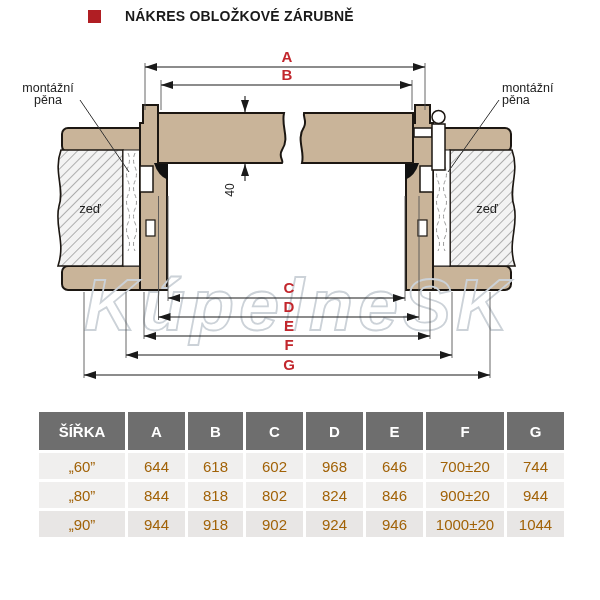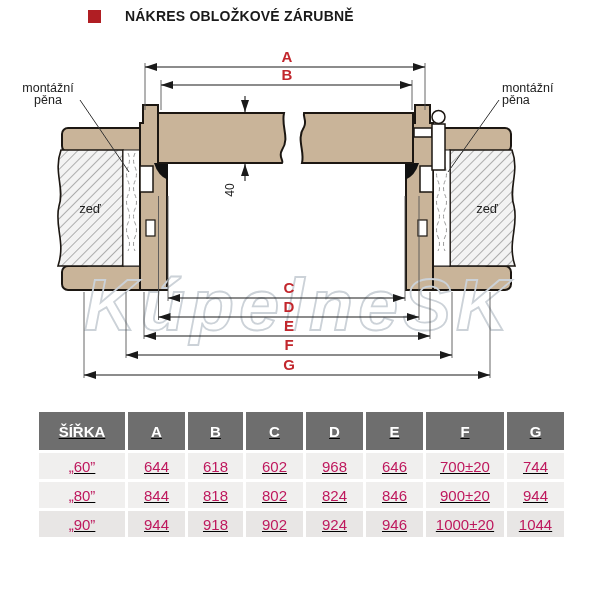--- a/index.html
+++ b/index.html
@@ -20,24 +20,24 @@
   .thick-label { font-size:12px; fill:#222; text-anchor:middle; }
   .dimline { stroke:#1a1a1a; stroke-width:1.1; }
   .witness { stroke:#555; stroke-width:0.9; }
   .leader { stroke:#333; stroke-width:1; }
   .wood { fill:#c9b499; stroke:#1c1712; stroke-width:2; }
   .outl  { stroke:#1c1712; fill:#fff; }
   .watermark { font-size:72px; font-style:italic; font-weight:bold; fill:none;
                stroke:#ccd2d8; stroke-width:1.8; letter-spacing:5px; }
 
   
-  .dims-table { position:absolute; left:36px; top:409px; border-collapse:separate; border-spacing:3px;text-decoration:underline; }
+  .dims-table { position:absolute; left:36px; top:409px; border-collapse:separate; border-spacing:3px; }
   .dims-table th { background:#6e6e6e; color:#fff; font-weight:bold; font-size:15px;
                    height:38px; text-align:center; padding:0 2px; }
-  .dims-table td { background:#f0efee; color:#be185d; font-size:15px; height:24px;
+  .dims-table td { background:#f0efee; color:#a16207; font-size:15px; height:24px;
                    text-align:center; padding:1px 2px; }
   .dims-table tr.alt td { background:#e8e6e5; }
 </style>
 </head>
 <body>
 
 <div class="page">
 
   <div class="title-row">
     <span class="title-bullet"></span>

